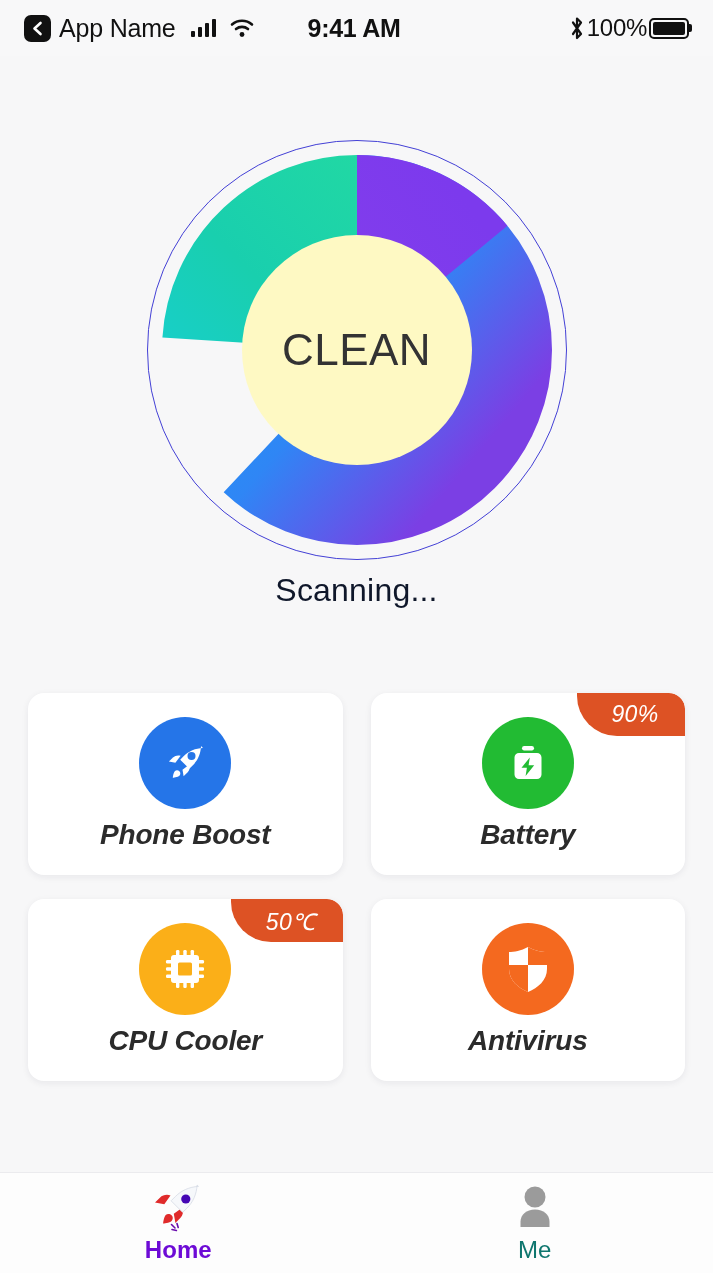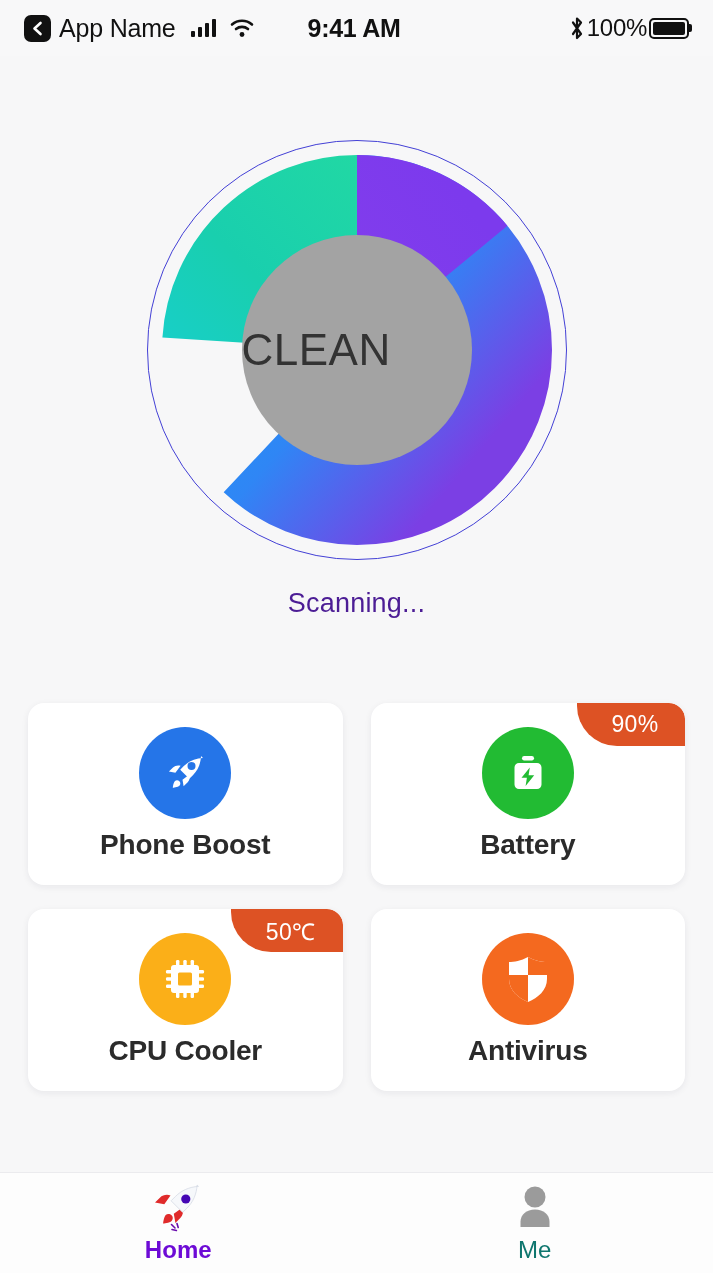--- a/index.html
+++ b/index.html
@@ -144,35 +144,36 @@
     width: 390px;
     height: 390px;
   }
   .donut-hole {
     position: absolute;
     left: 50%;
     top: 50%;
     transform: translate(-50%, -50%);
     width: 230px;
     height: 230px;
-    background: #a3a3a3;
+    background: #fef9c3;
     border-radius: 50%;
     display: flex;
     align-items: center;
+    justify-content: center;
   }
   .ring-label {
     font-size: 44px;
     color: #333333;
     letter-spacing: 0.5px;
     font-weight: 400;
   }
   .scan-status {
-    margin-top: 28px;
-    font-size: 27px;
-    color: #4c1d95;
+    margin-top: 12px;
+    font-size: 32px;
+    color: #0f172a;
     letter-spacing: 0.2px;
   }
 
   
   .grid {
     margin: 84px 28px 0 28px;
     display: grid;
     grid-template-columns: 1fr 1fr;
     gap: 24px 28px;
   }
@@ -180,20 +181,21 @@
     position: relative;
     background: #ffffff;
     border-radius: 16px;
     height: 182px;
     box-shadow: 0 2px 7px rgba(30,35,60,0.07);
     display: flex;
     flex-direction: column;
     align-items: center;
     justify-content: center;
     overflow: hidden;
+    font-style: italic;
   }
   .card-icon {
     width: 92px;
     height: 92px;
     border-radius: 50%;
     display: flex;
     align-items: center;
     justify-content: center;
     margin-bottom: 10px;
   }

